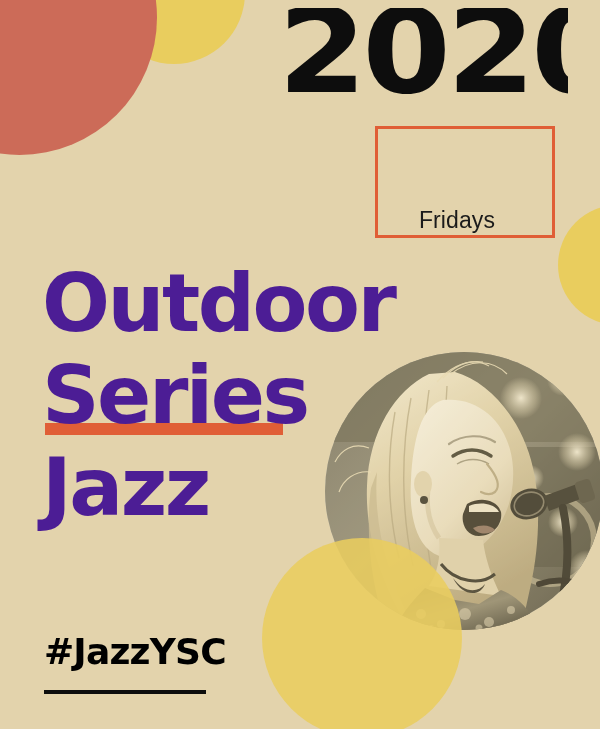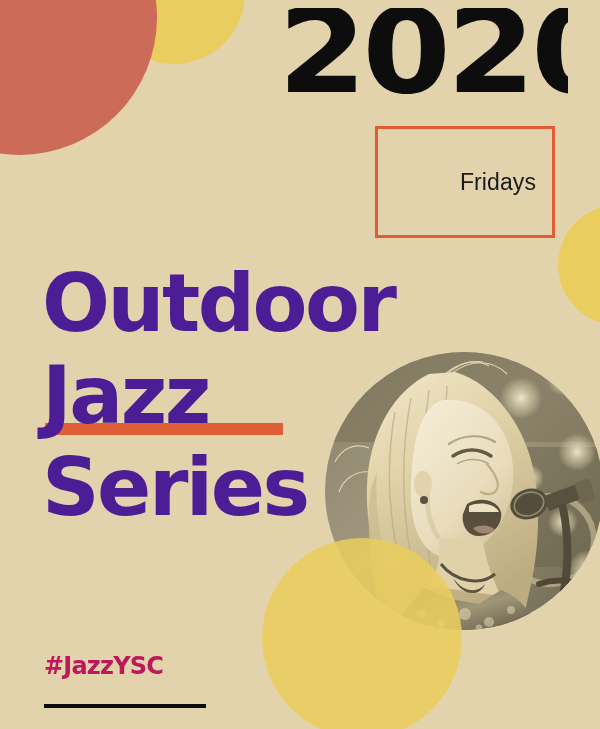--- a/index.html
+++ b/index.html
@@ -104,21 +104,21 @@
   #date-box {
     position: absolute;
     left: 375px;
     top: 126px;
     width: 180px;
     height: 112px;
     border: 3px solid #e05e36;
     box-sizing: border-box;
     z-index: 4;
     display: flex;
-    flex-direction: column;
+    flex-direction: row;
     justify-content: center;
     align-items: flex-end;
     padding-right: 16px;
     box-sizing: border-box;
   }
   #date-box .date-line {
     font-size: 23px;
     line-height: 30px;
     color: #1b1b1b;
     font-weight: 400;
@@ -158,28 +158,27 @@
   }
 
   
   #hashtag-block {
     position: absolute;
     left: 44px;
     top: 632px;
     z-index: 7;
   }
   #hashtag-text {
-    font-size: 24px;
+    font-size: 36px;
     line-height: 40px;
     font-weight: 900;
     letter-spacing: -0.8px;
-    color: #be185d;
+    color: #000000;
     font-family: "DejaVu Sans", sans-serif;
     white-space: nowrap;
-    margin-top: 14px;
   }
   #hashtag-rule {
     margin-top: 18px;
     width: 162px;
     height: 4px;
     background: #0d0d0d;
   }
 </style>
 </head>
 <body>
@@ -316,22 +315,22 @@
       </svg>
     </div>
   </div>
 
   <div class="circle" id="circle-yellow-bottom"></div>
 
   <div id="jazz-underline"></div>
 
   <div id="title-block">
     <div class="title-line">Outdoor</div>
+    <div class="title-line">Series</div>
     <div class="title-line" id="title-line-jazz">Jazz</div>
-    <div class="title-line">Series</div>
   </div>
 
   <div id="hashtag-block">
     <div id="hashtag-text">#JazzYSC</div>
     <div id="hashtag-rule"></div>
   </div>
 
 </div>
 
 </body></html>

